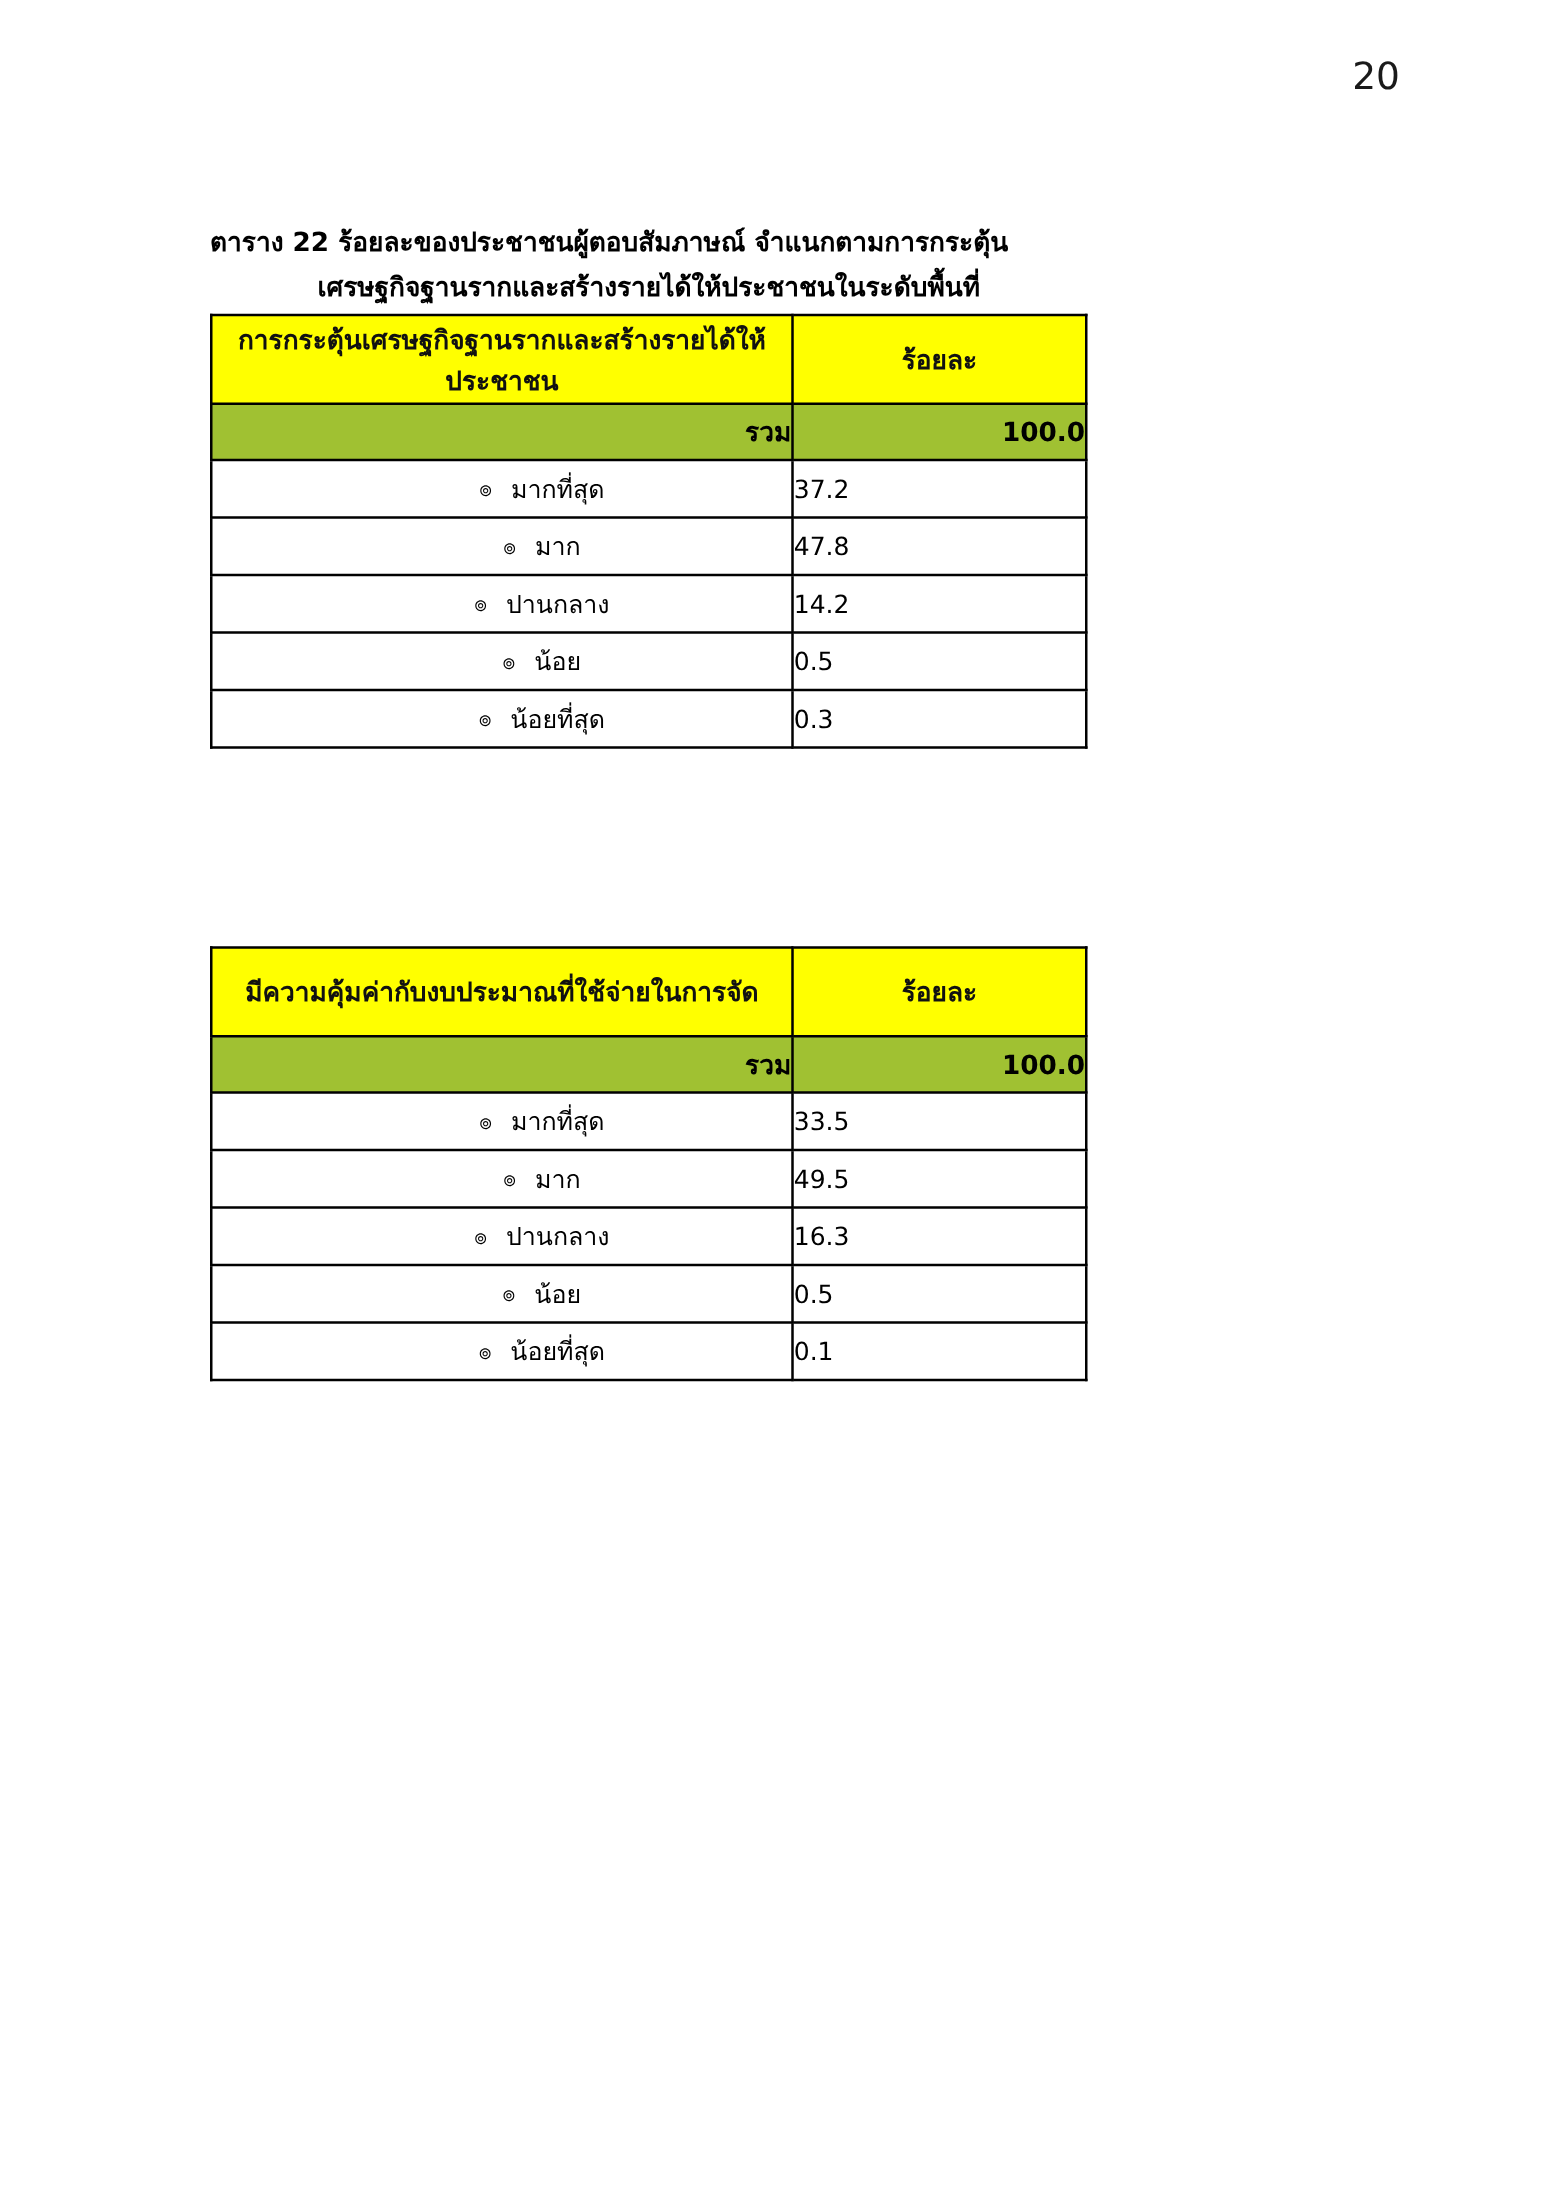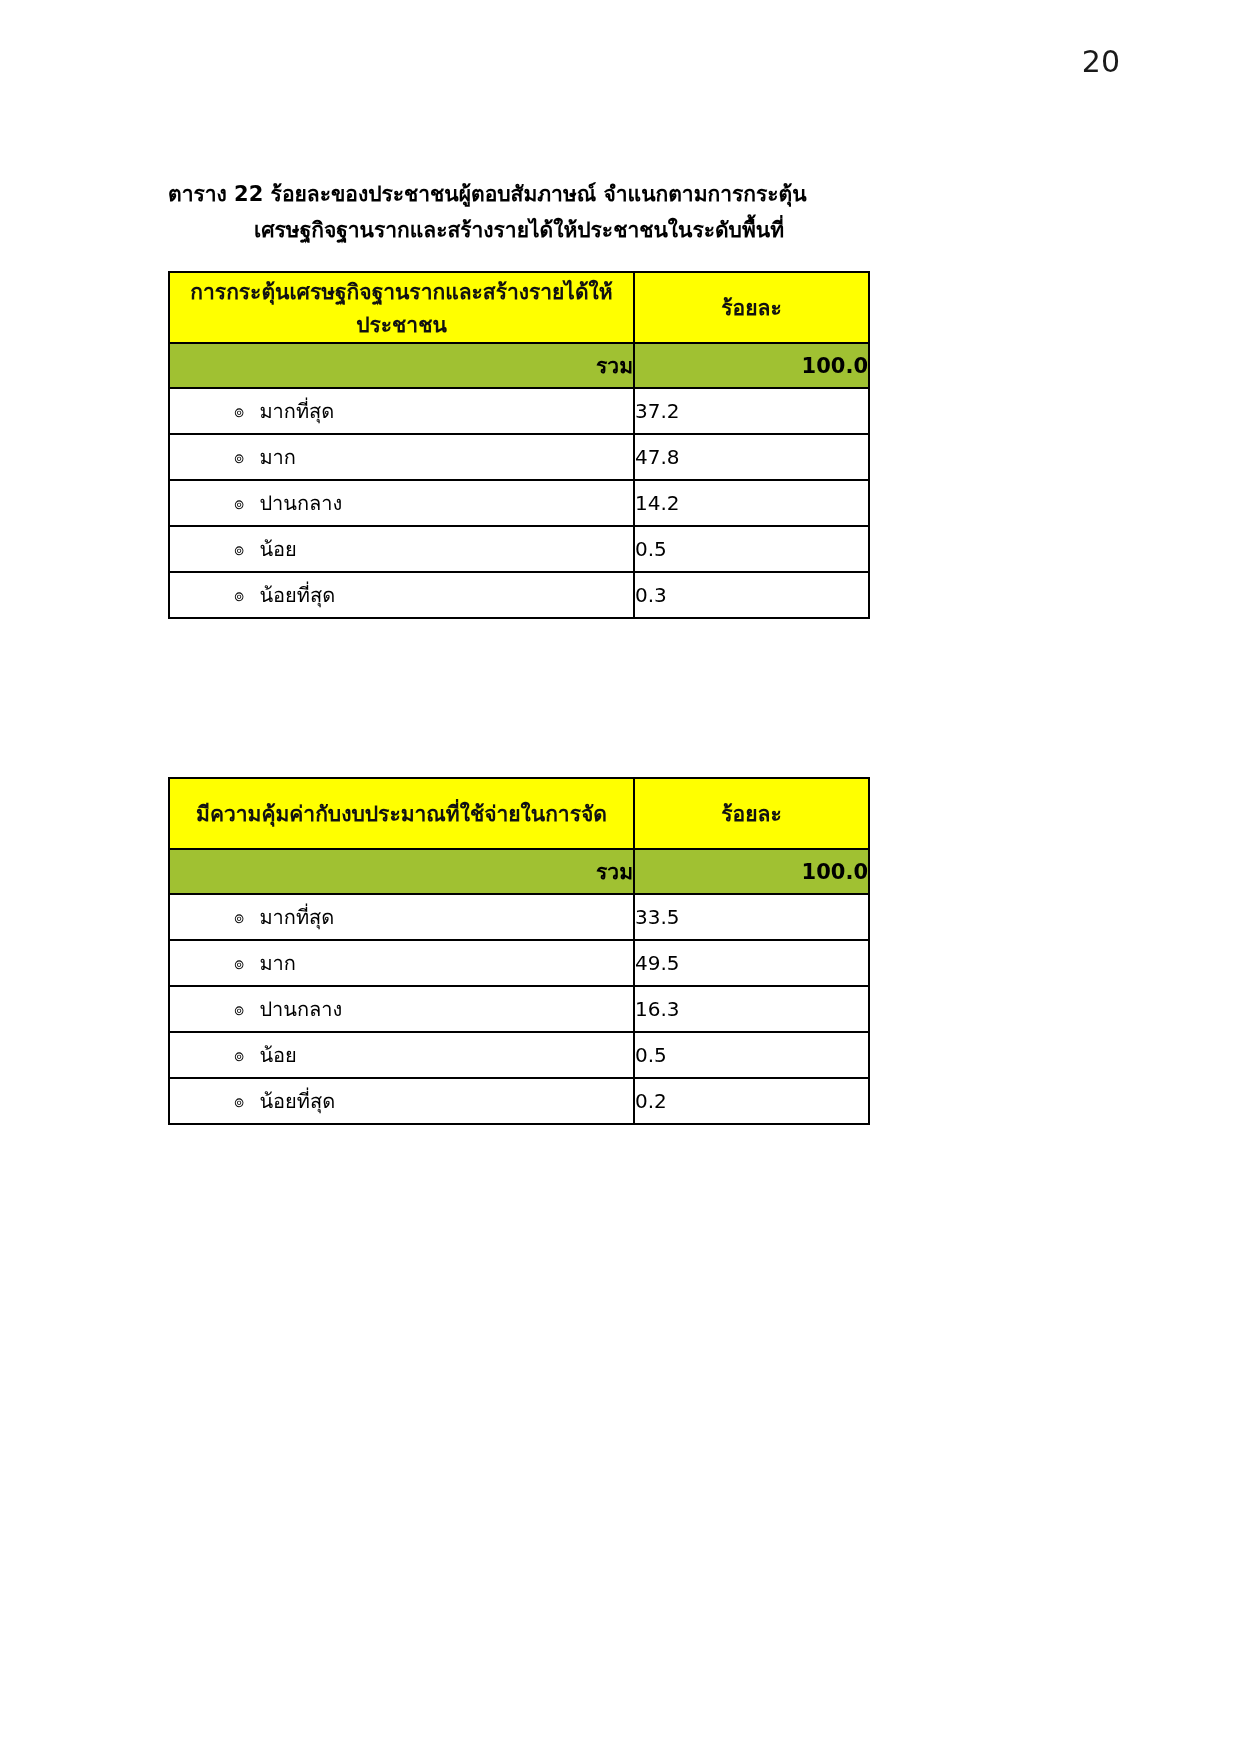--- a/index.html
+++ b/index.html
@@ -35,21 +35,21 @@
     font-size: 21px;
     font-weight: bold;
     line-height: 36px;
     color: #000000;
   }
   .title-line2-t22 { padding-left: 86px; }
   .title-line2-t23 { padding-left: 188px; }
   .data-table {
     width: 700px;
     border-collapse: collapse;
-    margin-top: 23px;
+    margin-top: 3px;
     table-layout: fixed;
   }
   .data-table col.c-cat { width: 465px; }
   .data-table col.c-pct { width: 235px; }
   .data-table th, .data-table td {
     border: 2px solid #000000;
     font-size: 20px;
     vertical-align: middle;
   }
   .data-table th {
@@ -62,21 +62,21 @@
   }
   .total-row td {
     background: #a0c132;
     height: 45px;
     font-weight: bold;
     text-align: right;
     font-size: 21px;
   }
   .data-row td { height: 46px; background: #ffffff; }
   .label-cell {
-    text-align: left;
+    text-align: center;
     padding-left: 64px;
   }
   .bullet {
     display: inline-block;
     margin-right: 15px;
     font-size: 17px;
     transform: translateY(-1px);
   }
   .value-cell { text-align: left; }
   .section-2 { margin-top: 158px; }
@@ -165,20 +165,20 @@
           <tr class="data-row">
             <td class="label-cell"><span class="bullet">๏</span><span>ปานกลาง</span></td>
             <td class="value-cell">16.3</td>
           </tr>
           <tr class="data-row">
             <td class="label-cell"><span class="bullet">๏</span><span>น้อย</span></td>
             <td class="value-cell">0.5</td>
           </tr>
           <tr class="data-row">
             <td class="label-cell"><span class="bullet">๏</span><span>น้อยที่สุด</span></td>
-            <td class="value-cell">0.2</td>
+            <td class="value-cell">0.1</td>
           </tr>
         </tbody>
       </table>
     </section>
 
   </div>
 </div>
 
 </body></html>

